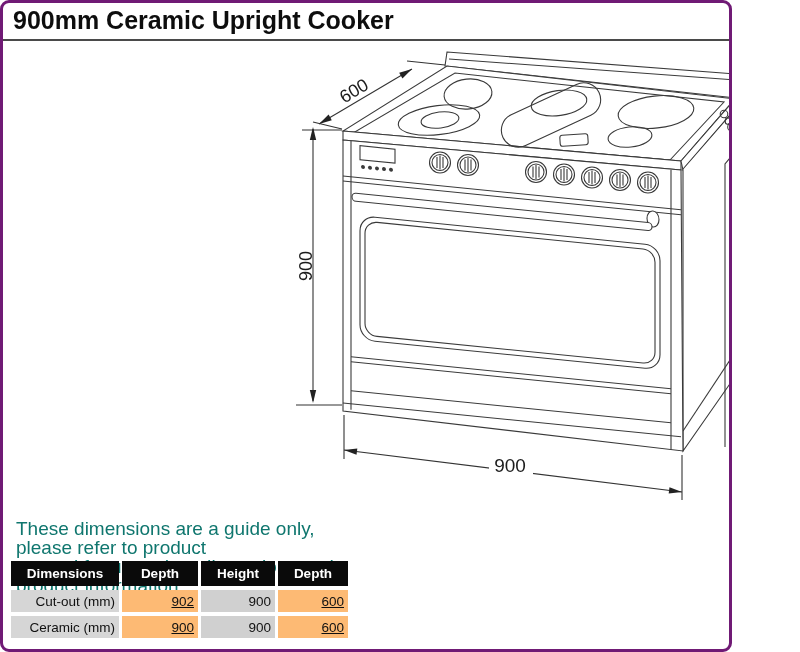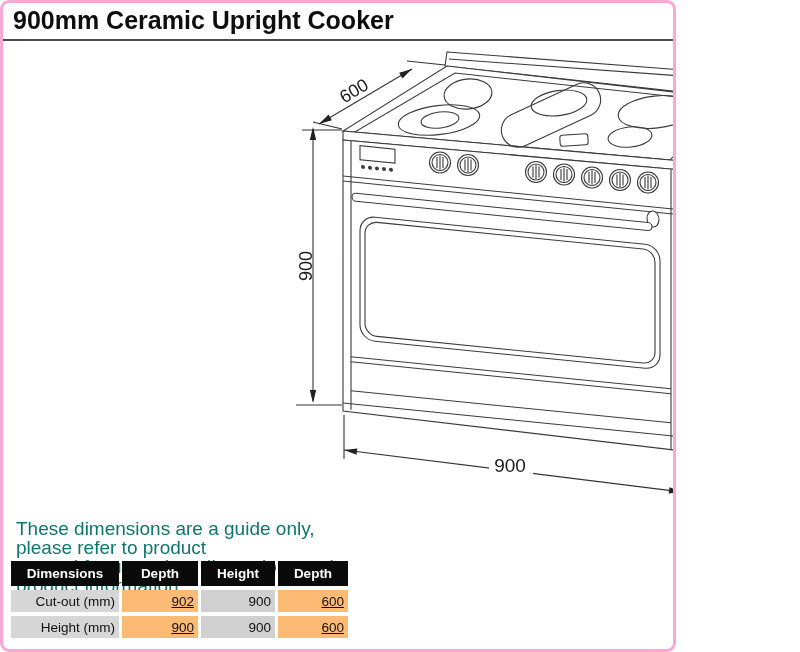--- a/index.html
+++ b/index.html
@@ -1,19 +1,19 @@
 <!DOCTYPE html>
 <html><head>
 <meta charset="utf-8">
 <style>
   html,body{margin:0;padding:0;background:#fff;}
   body{font-family:"Liberation Sans","DejaVu Sans",sans-serif;}
   .page{
-    position:relative;width:676px;height:652px;box-sizing:border-box;
-    background:#fff;border:3px solid #f9a8d4;border-radius:9px;overflow:hidden;
+    position:relative;width:732px;height:652px;box-sizing:border-box;
+    background:#fff;border:3px solid #701a75;border-radius:9px;overflow:hidden;
   }
   .title{
     position:absolute;left:10px;top:3px;font-size:25px;font-weight:600;
     color:#0d0d0d;letter-spacing:0px;white-space:nowrap;
   }
   .title-rule{
     position:absolute;left:0;top:36px;width:100%;height:2px;background:#4a4a4a;
   }
   .diagram-svg{position:absolute;left:0;top:0;width:800px;height:652px;}
   .note{
@@ -194,21 +194,21 @@
       </tr>
     </thead>
     <tbody>
       <tr>
         <td class="dark">Cut-out (mm)</td>
         <td class="light">902</td>
         <td class="mid">900</td>
         <td class="light">600</td>
       </tr>
       <tr>
-        <td class="dark">Height (mm)</td>
+        <td class="dark">Ceramic (mm)</td>
         <td class="light">900</td>
         <td class="mid">900</td>
         <td class="light">600</td>
       </tr>
     </tbody>
   </table>
 
 </div>
 
 </body></html>

